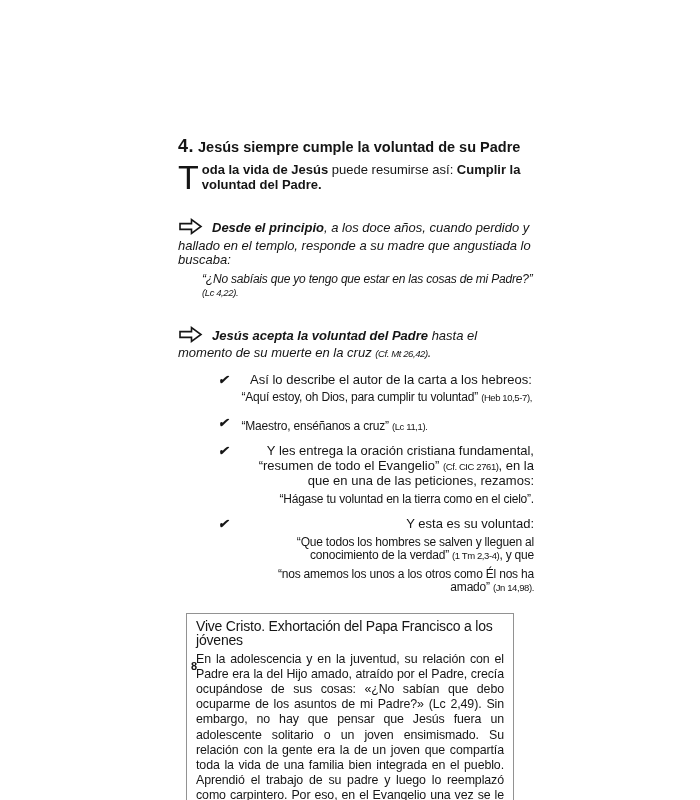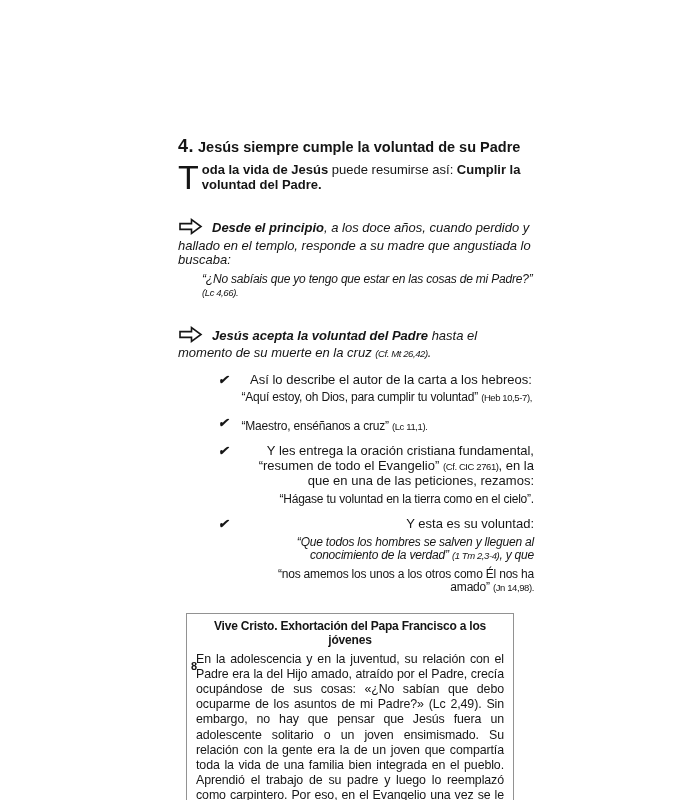--- a/index.html
+++ b/index.html
@@ -24,25 +24,25 @@
   .arrow-icon{display:inline-block;vertical-align:-3px;margin-right:9px;}
   .quote{margin:5px 0 0 24px;font-size:12px;line-height:13.5px;letter-spacing:-0.2px;}
   .cite{font-size:9.5px;letter-spacing:-0.4px;white-space:nowrap;}
 
   
   .check-item{display:flex;margin-top:11px;padding-left:40px;}
   .check-mark{font-weight:bold;font-style:italic;font-size:12.5px;line-height:14px;margin-right:7px;flex:0 0 auto;}
   .check-body{font-size:13px;line-height:14.5px;text-align:right;}
   .check-quote{margin:4px 0 0 6px;font-size:12px;line-height:13.5px;letter-spacing:-0.2px;}
   .check-quote.q2{margin-left:10px;margin-top:5px;}
-  .check-quote.flush{margin-left:0;font-style:italic;}
+  .check-quote.flush{margin-left:0;}
 
   
   .box{margin:18px 0 0 8px;width:308px;border:1px solid #929292;padding:5px 9px 10px;}
-  .box-title{text-align:center;font-weight:bold;font-size:12px;line-height:14px;letter-spacing:-0.2px;}
+  .box-title{text-align:left;font-weight:normal;font-size:14px;line-height:14px;letter-spacing:-0.2px;}
   .box-body{margin-top:5px;font-size:12.4px;line-height:15.2px;text-align:justify;letter-spacing:-0.1px;}
 
   .page-num{position:absolute;left:191px;top:660px;font-size:11px;font-weight:bold;}
 </style>
 </head>
 <body>
 
 <div class="sheet">
 
   <div class="heading">
@@ -51,21 +51,21 @@
 
   <div class="intro">
     <span class="dropcap">T</span><span class="b">oda la vida de Jesús</span><span> puede resumirse así: </span><span class="b">Cumplir la voluntad del Padre.</span>
   </div>
 
   <div class="arrow-par">
     <span class="arrow-icon"><svg width="25" height="17" viewBox="0 0 25 17">
           <path d="M2 5.6 L13.5 5.6 L13.5 1.6 L23 8.5 L13.5 15.4 L13.5 11.4 L2 11.4 Z" fill="none" stroke="#151515" stroke-width="1.6" stroke-linejoin="miter"></path>
         </svg></span><span class="b">Desde el principio</span><span>, a los doce años, cuando perdido y hallado en el templo, responde a su madre que angustiada lo buscaba:</span>
     <div class="quote">
-      <span>“¿No sabíais que yo tengo que estar en las cosas de mi Padre?” </span><span class="cite">(Lc 4,66).</span>
+      <span>“¿No sabíais que yo tengo que estar en las cosas de mi Padre?” </span><span class="cite">(Lc 4,22).</span>
     </div>
   </div>
 
   <div class="arrow-par">
     <span class="arrow-icon"><svg width="25" height="17" viewBox="0 0 25 17">
           <path d="M2 5.6 L13.5 5.6 L13.5 1.6 L23 8.5 L13.5 15.4 L13.5 11.4 L2 11.4 Z" fill="none" stroke="#151515" stroke-width="1.6" stroke-linejoin="miter"></path>
         </svg></span><span class="b">Jesús acepta la voluntad del Padre</span><span> hasta el momento de su muerte en la cruz </span><span class="cite">(Cf. Mt 26,42)</span><span>.</span>
   </div>
 
   <div class="check-item">

